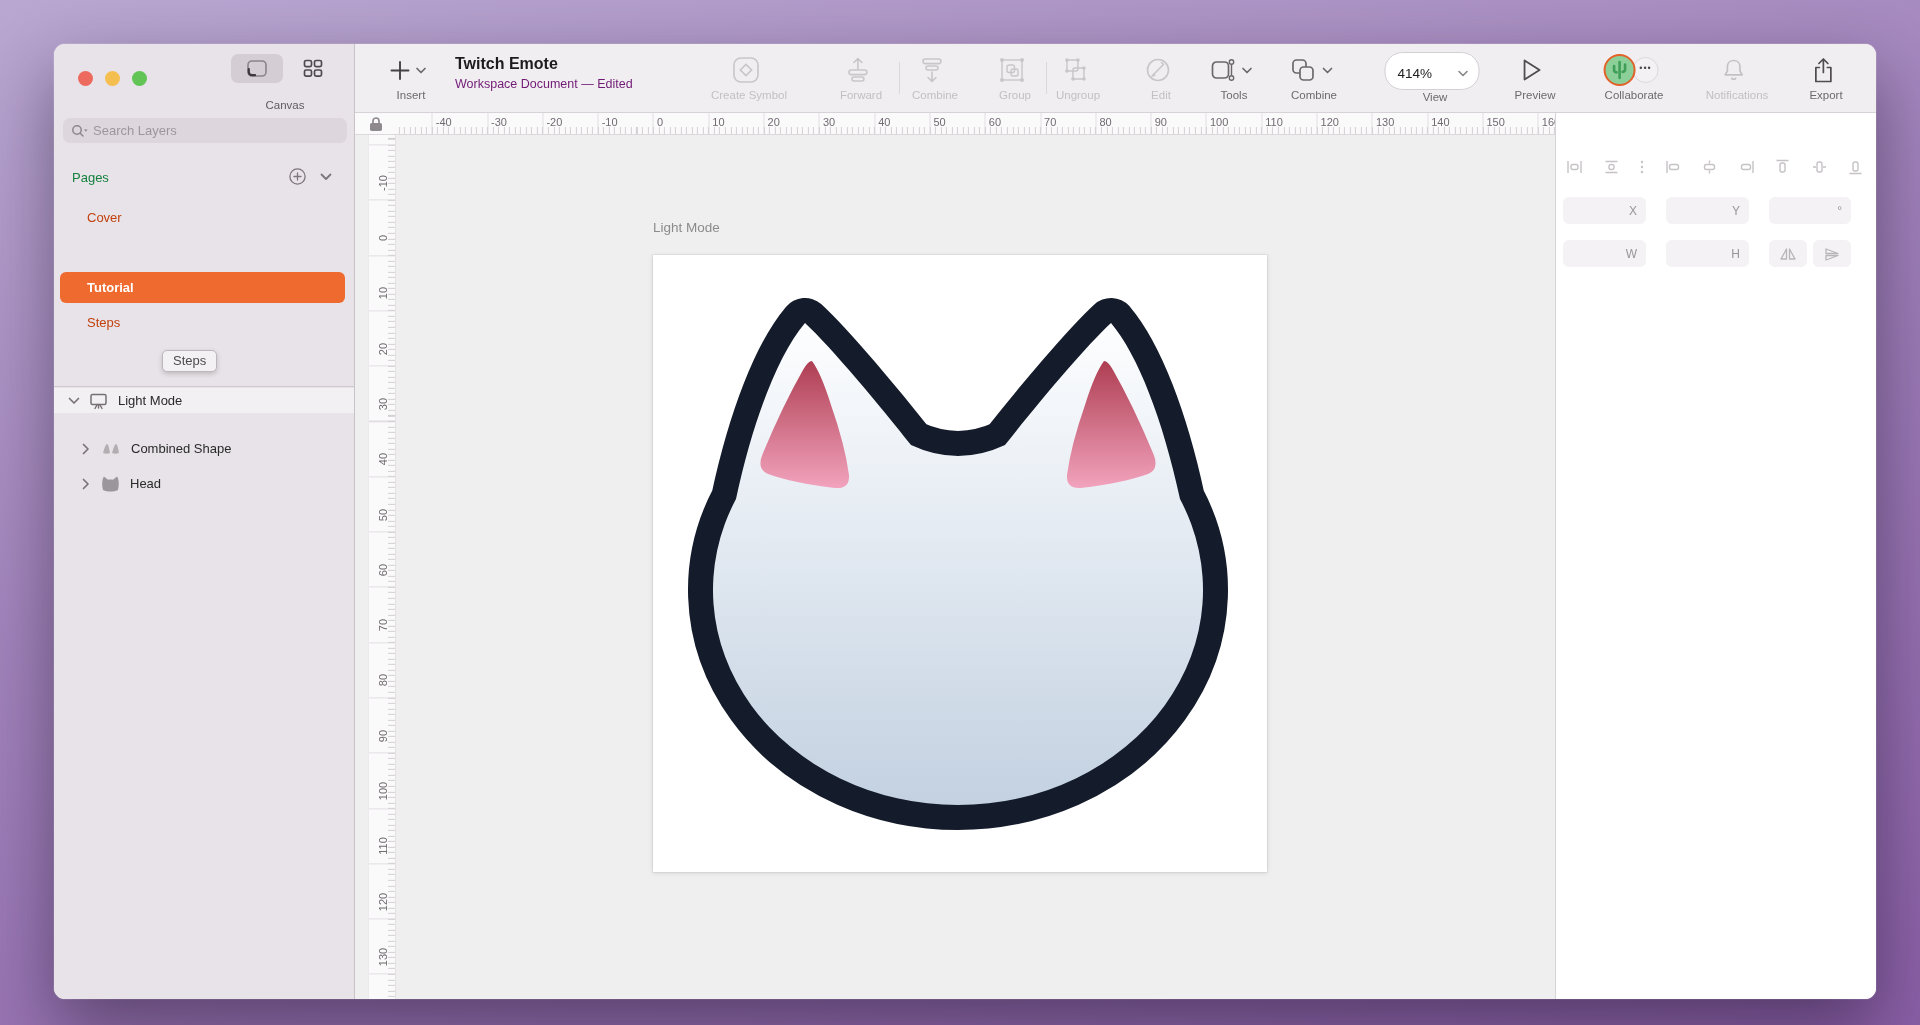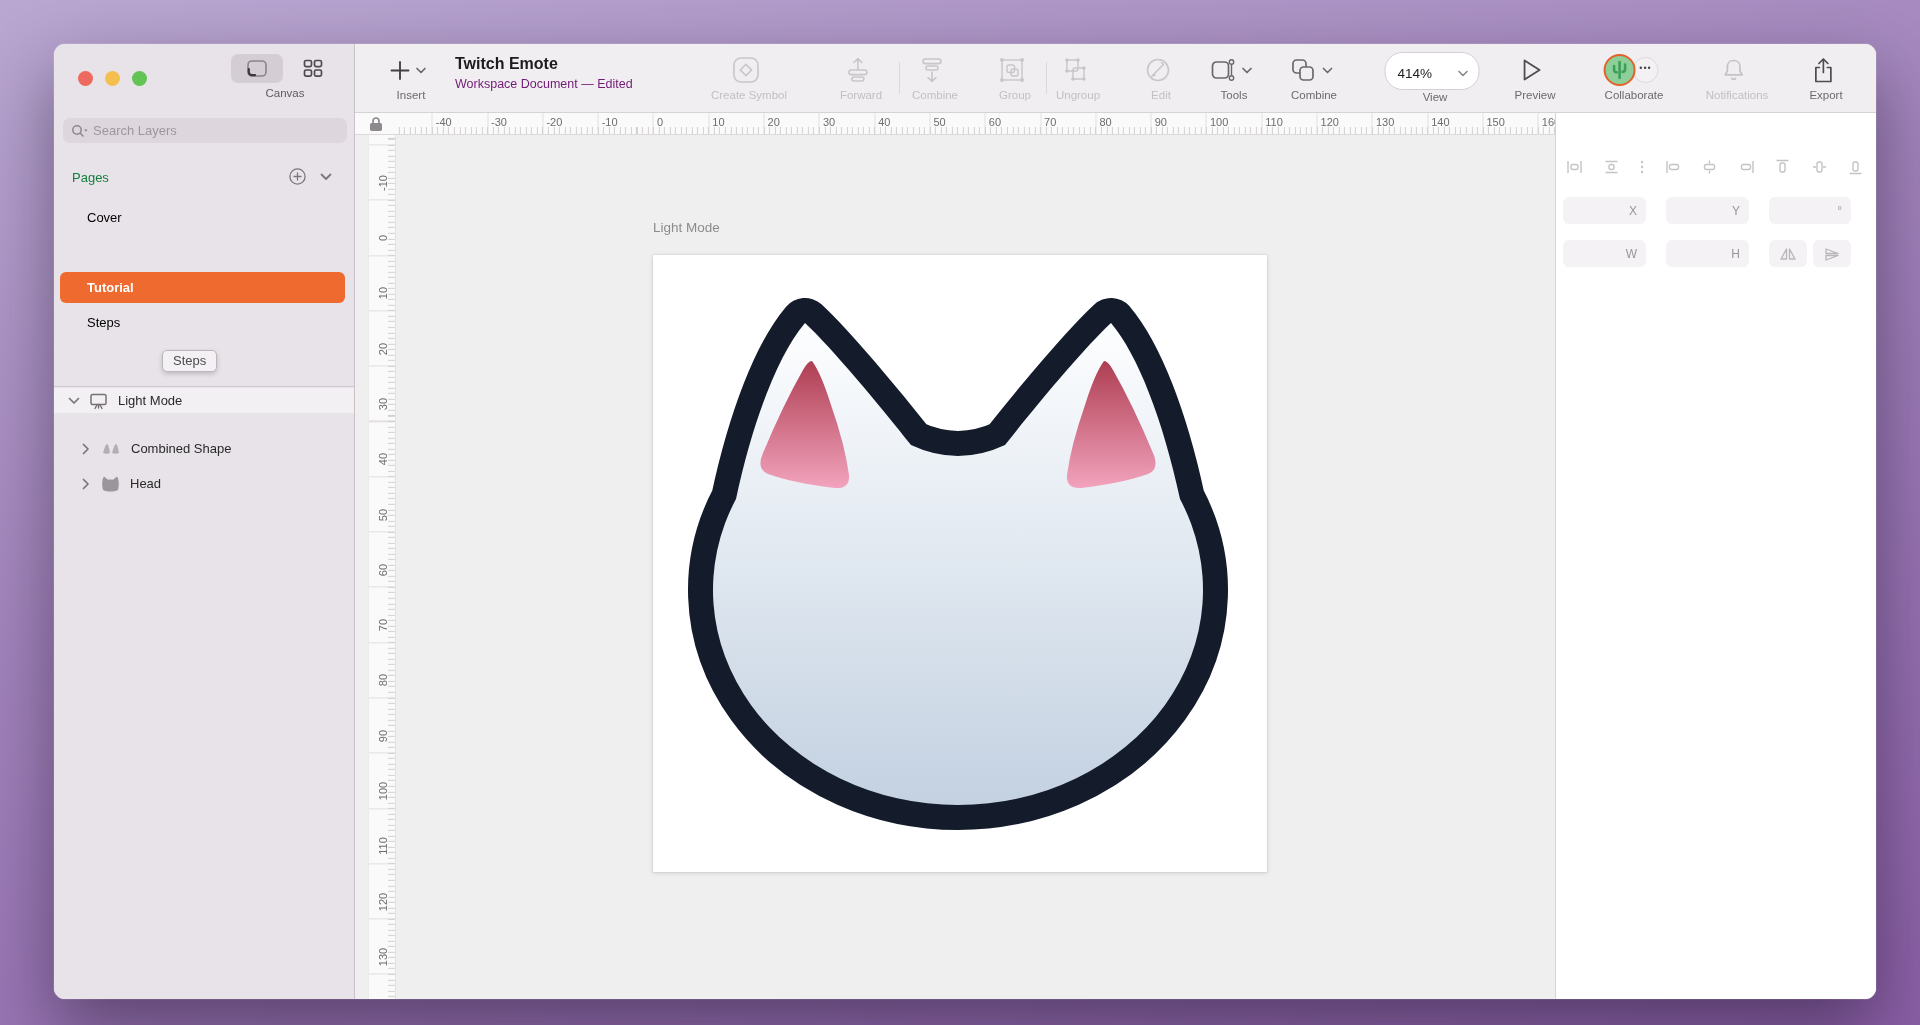--- a/index.html
+++ b/index.html
@@ -14,32 +14,32 @@
   
   .sidebar { position:absolute; left:0; top:0; width:301px; height:100%;
     background:#e8e3e8; border-right:1px solid #c9c3c9; }
   .traffic { position:absolute; top:27px; left:24px; display:flex; gap:12px; }
   .traffic span { width:15px; height:15px; border-radius:50%; display:block; }
   .tl-red{background:#ed6a5e;} .tl-yellow{background:#f5bf4f;} .tl-green{background:#61c454;}
   .view-toggle { position:absolute; left:170px; top:10px; width:122px; text-align:center; }
   .vt-buttons { display:flex; justify-content:center; gap:4px; }
   .vt-btn { width:52px; height:29px; border-radius:7px; display:flex; align-items:center; justify-content:center; }
   .vt-btn.sel { background:rgba(110,100,115,.16); }
-  .vt-label { font-size:11.5px; color:#5f5b5f; margin-top:4px; }
+  .vt-label { font-size:11.5px; color:#5f5b5f; margin-top:16px; }
 
   .search { position:absolute; left:9px; top:74px; width:284px; height:25px;
     background:#ddd7dd; border-radius:7px; display:flex; align-items:center; padding:0 8px; gap:5px; }
   .search input { border:none; background:transparent; outline:none; font-size:13px; width:100%;
     color:#333; font-family:"Liberation Sans",sans-serif; }
   .search input::placeholder { color:#9d979d; }
 
   .pages-header { position:absolute; left:18px; top:126px; font-size:13px; color:#15803d; }
   .pages-actions { position:absolute; right:22px; top:124px; display:flex; gap:14px; align-items:center; }
   .page-row { position:absolute; left:6px; width:285px; height:29px; border-radius:6px;
-    display:flex; align-items:center; padding-left:27px; font-size:13px; color:#000000; }
+    display:flex; align-items:center; padding-left:27px; font-size:13px; color:#c2410c; }
   .page-row.sel { background:var(--c-accent); color:#fff; font-weight:bold; height:31px; }
   .tooltip { position:absolute; left:108px; top:306px; background:#f4f1f4; border:1px solid #bdb7bd;
     border-radius:5px; padding:2px 10px 3px; font-size:13px; color:#4e4a4e;
     box-shadow:0 2px 5px rgba(0,0,0,.18); }
   .side-divider { position:absolute; left:0; top:342px; width:100%; height:1px; background:#d0cad0; }
   .layer-row { position:absolute; left:0; width:100%; height:25px; display:flex; align-items:center; font-size:13px; color:#2a2a2a; }
   .layer-row.hl { background:rgba(255,255,255,.48); }
 
   
   .toolbar { position:absolute; left:301px; top:0; right:0; height:69px;

